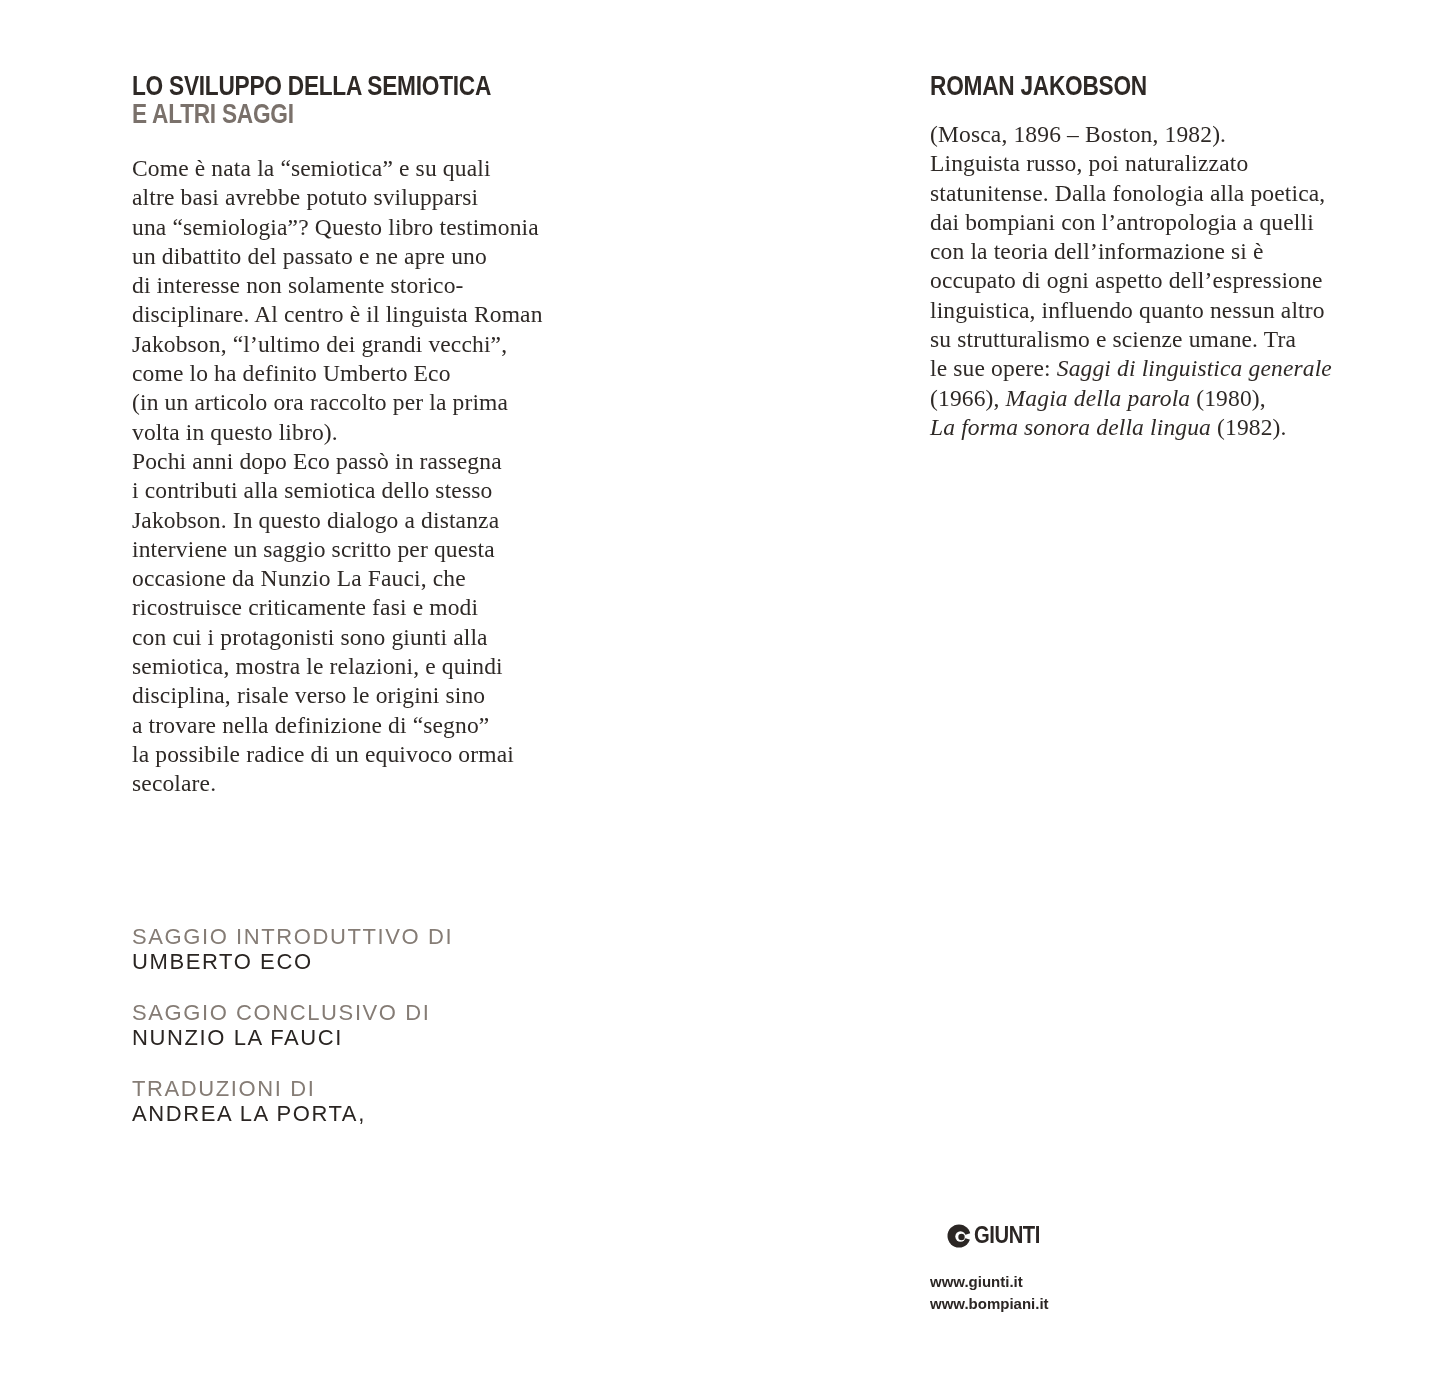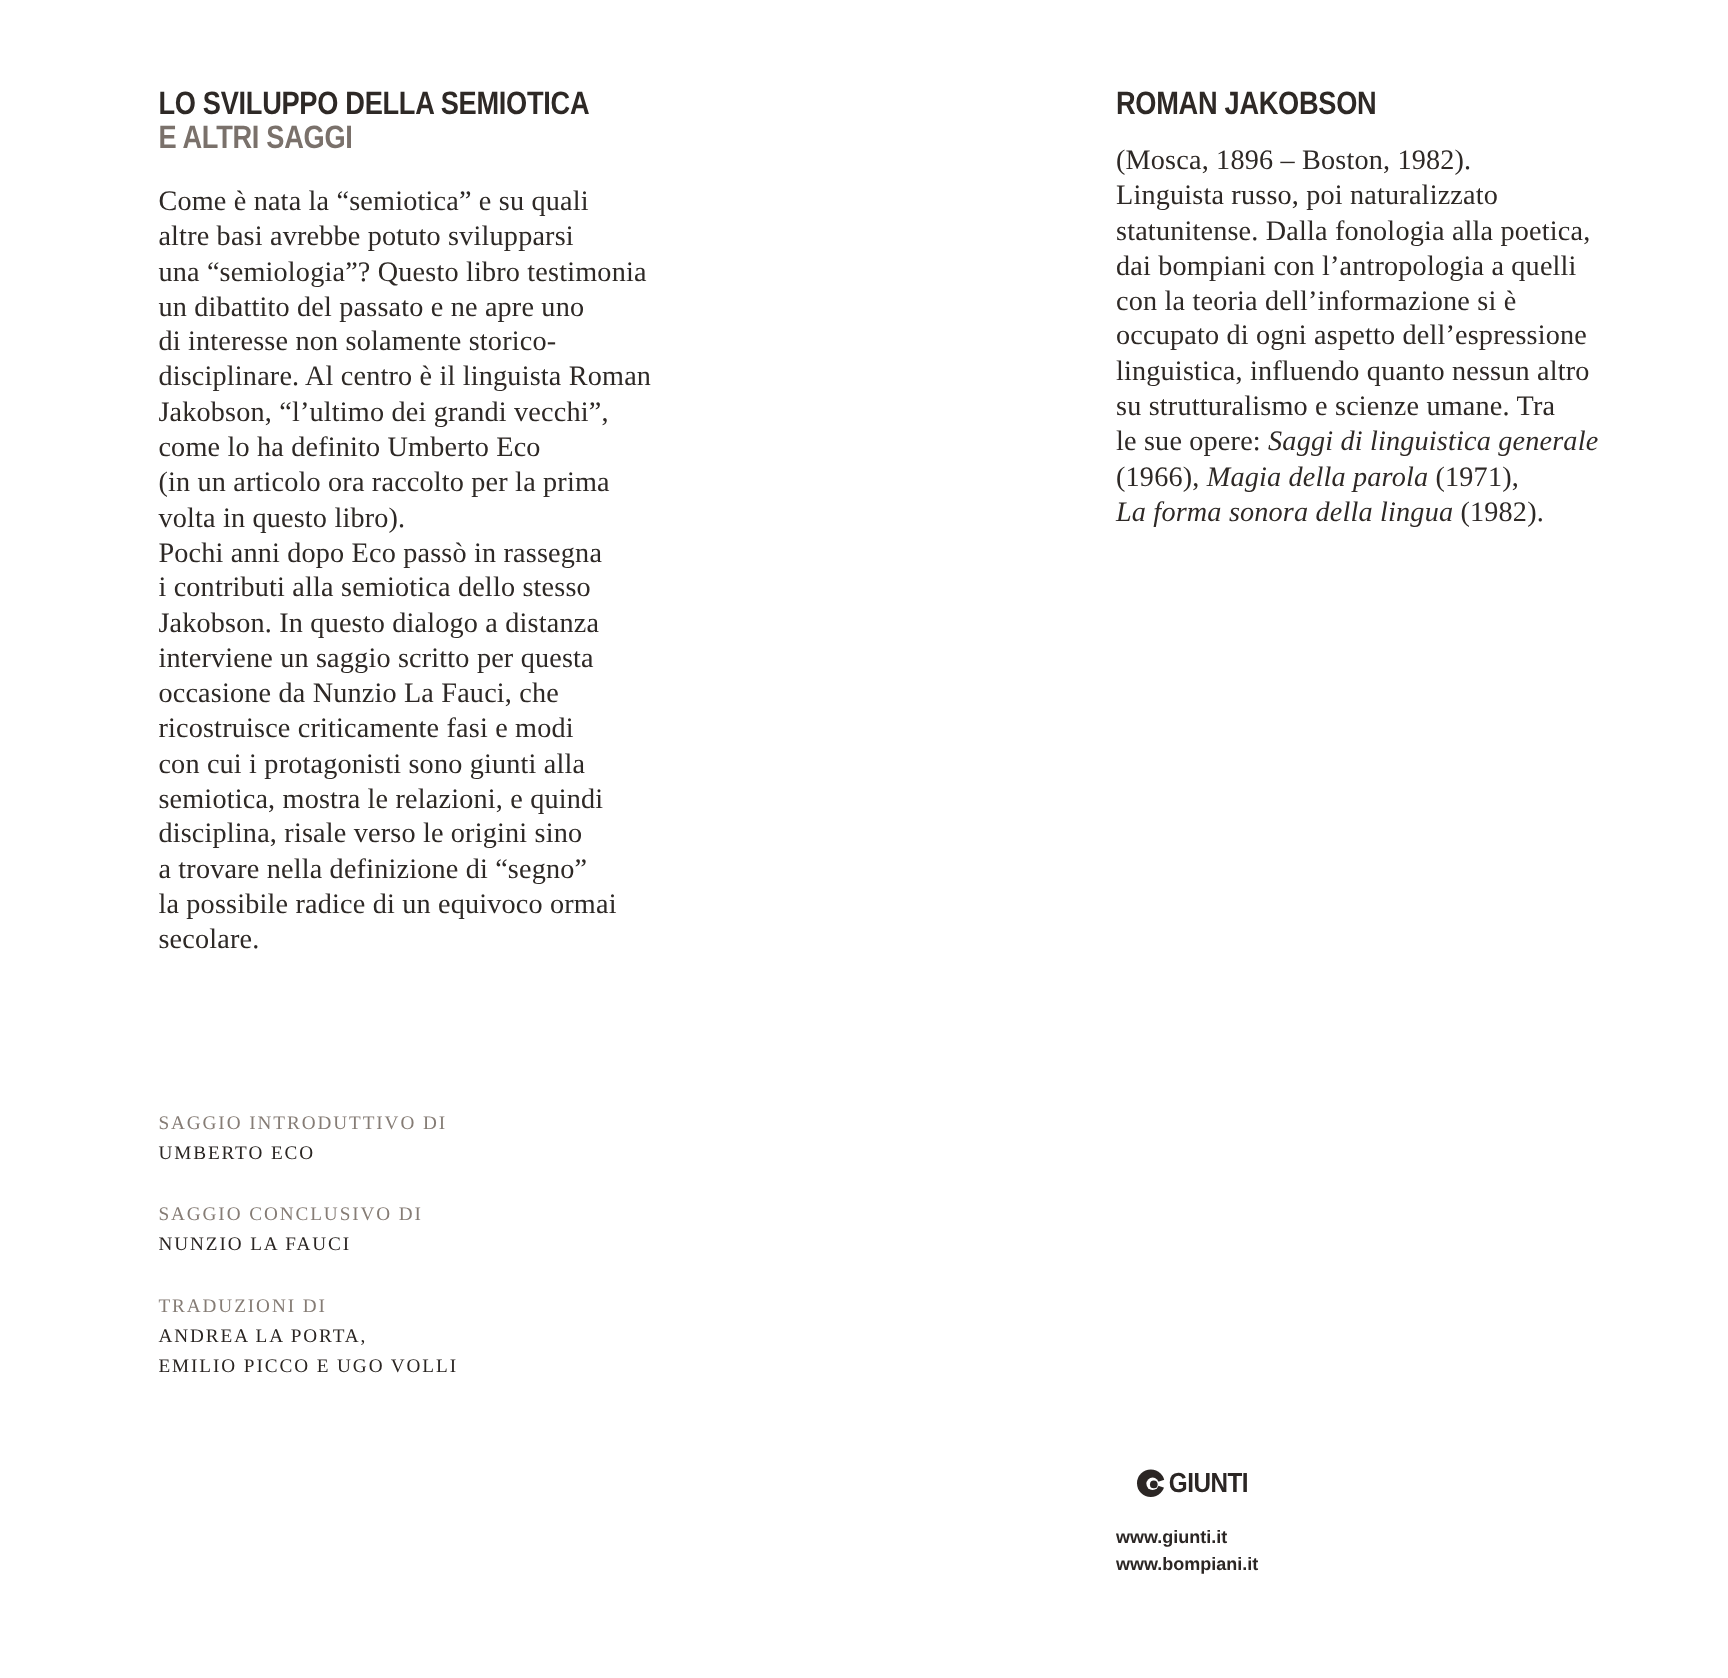--- a/index.html
+++ b/index.html
@@ -28,22 +28,22 @@
       margin: 0;
       white-space: nowrap;
       letter-spacing: 0.15px;
     }
     .left .body { margin-top: 26px; }
     .right .body { margin-top: 20px; }
     .body .line { display: block; }
     .body i { font-style: italic; }
     .credits {
       position: absolute; left: 132px; top: 924px;
-      font-family: Liberation Serif, serif;
-      font-size: 16px; line-height: 25px;
+      font-family: Liberation Sans, sans-serif;
+      font-size: 22px; line-height: 25px;
       letter-spacing: 1.6px;
       text-transform: uppercase;
     }
     .credit-block { margin-bottom: 26px; }
     .credit-label { display: block; color: #857c75; }
     .credit-name { display: block; color: #2a2522; }
     .publisher { position: absolute; left: 930px; top: 1222px; }
     .logo { display: flex; align-items: center; gap: 3px; justify-content: flex-end; }
     .logo-mark {
       width: 24px; height: 24px; position: relative;
@@ -98,37 +98,36 @@
       <span class="credit-label">SAGGIO INTRODUTTIVO DI</span>
       <span class="credit-name">UMBERTO ECO</span>
     </div>
     <div class="credit-block">
       <span class="credit-label">SAGGIO CONCLUSIVO DI</span>
       <span class="credit-name">NUNZIO LA FAUCI</span>
     </div>
     <div class="credit-block">
       <span class="credit-label">TRADUZIONI DI</span>
       <span class="credit-name">ANDREA LA PORTA,</span>
-      <span class="credit-name">EMILIO PICCO E UGO VOLLI</span>
     </div>
   </div>
 
 <div class="col right">
   <h1 class="title">ROMAN JAKOBSON</h1>
   <p class="body">
     <span class="line">(Mosca, 1896 – Boston, 1982).</span>
     <span class="line">Linguista russo, poi naturalizzato</span>
     <span class="line">statunitense. Dalla fonologia alla poetica,</span>
     <span class="line">dai bompiani con l’antropologia a quelli</span>
     <span class="line">con la teoria dell’informazione si è</span>
     <span class="line">occupato di ogni aspetto dell’espressione</span>
     <span class="line">linguistica, influendo quanto nessun altro</span>
     <span class="line">su strutturalismo e scienze umane. Tra</span>
     <span class="line"><span>le sue opere: </span><i>Saggi di linguistica generale</i></span>
-    <span class="line"><span>(1966), </span><i>Magia della parola</i><span> (1971),</span></span>
+    <span class="line"><span>(1966), </span><i>Magia della parola</i><span> (1980),</span></span>
     <span class="line"><i>La forma sonora della lingua</i><span> (1982).</span></span>
   </p>
 </div>
 
 <div class="publisher">
   <div class="logo">
     <span class="logo-mark">
       <svg width="24" height="24" viewBox="0 0 24 24">
         <circle cx="12" cy="12" r="11.5" fill="#2b2624"></circle>
         <circle cx="13.5" cy="12.5" r="5.2" fill="#ffffff"></circle>

